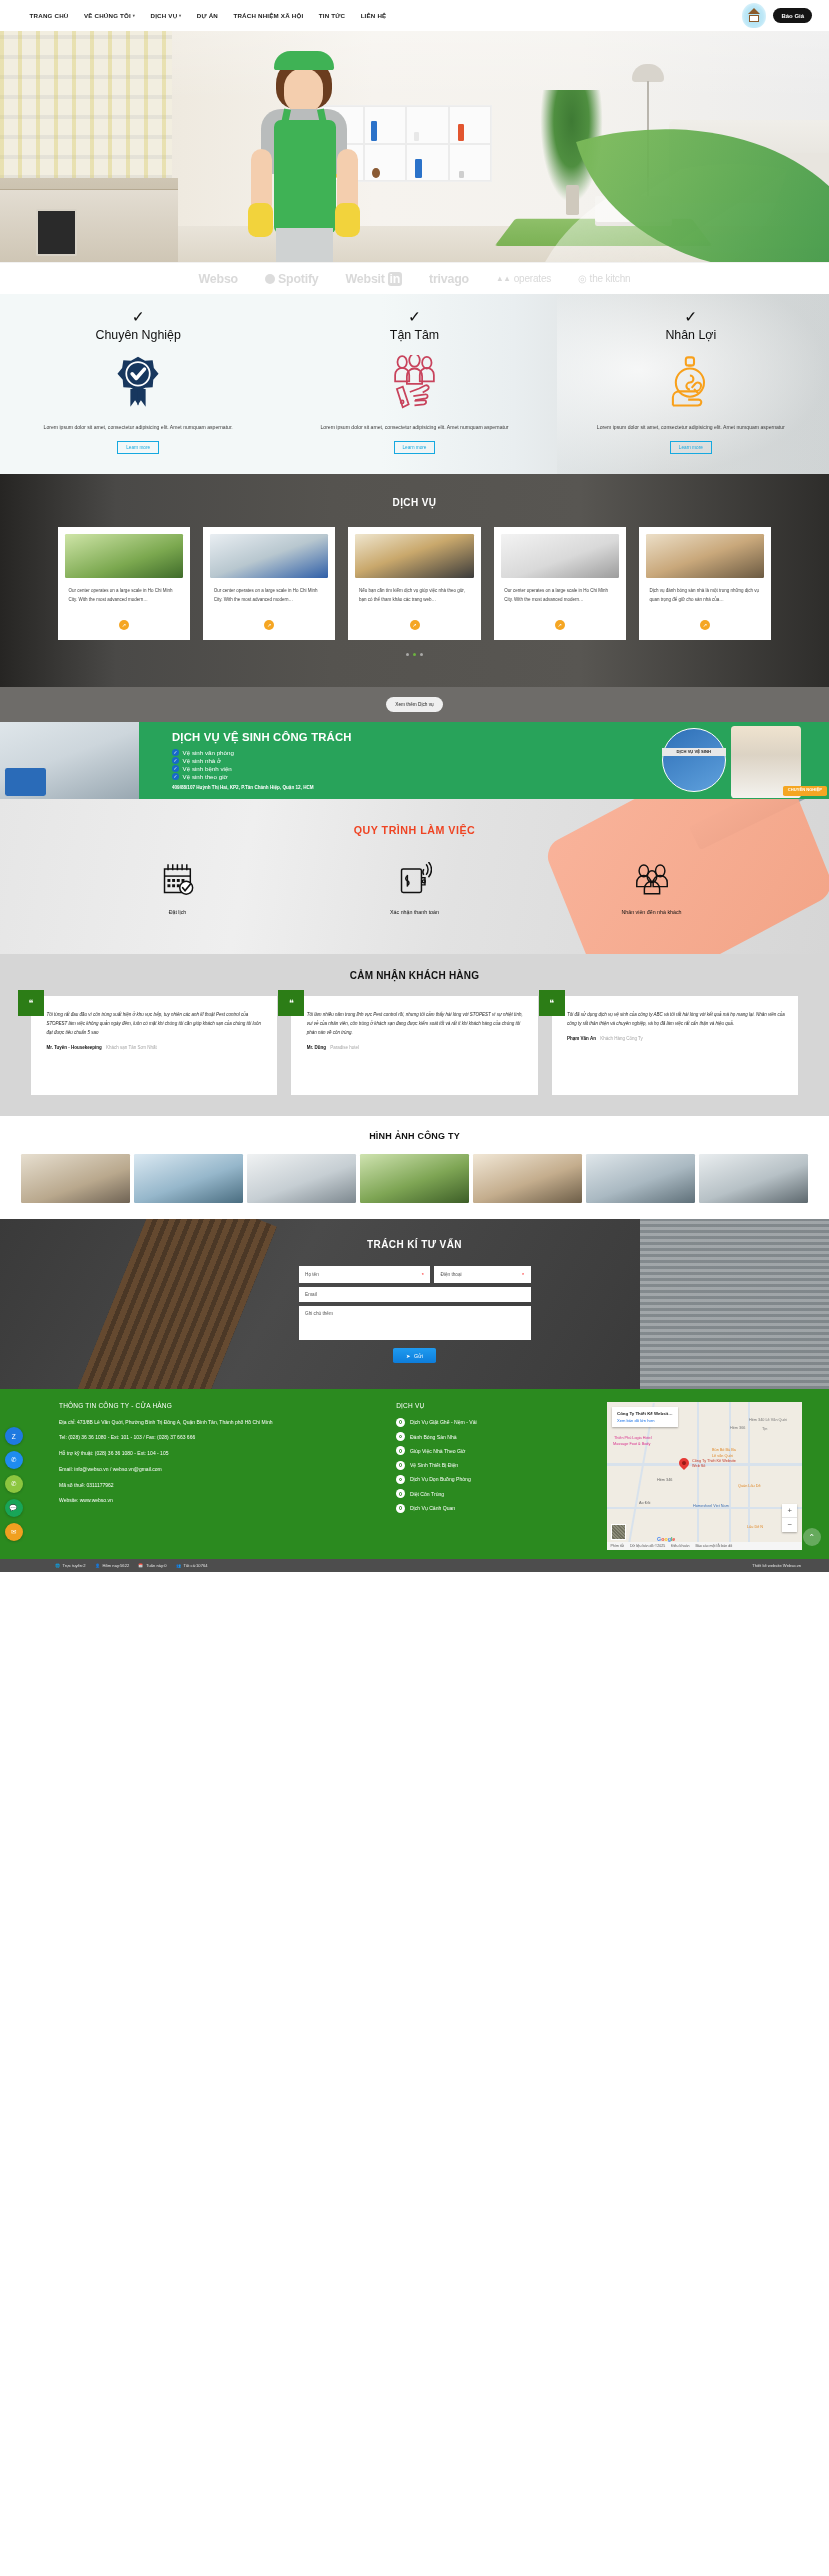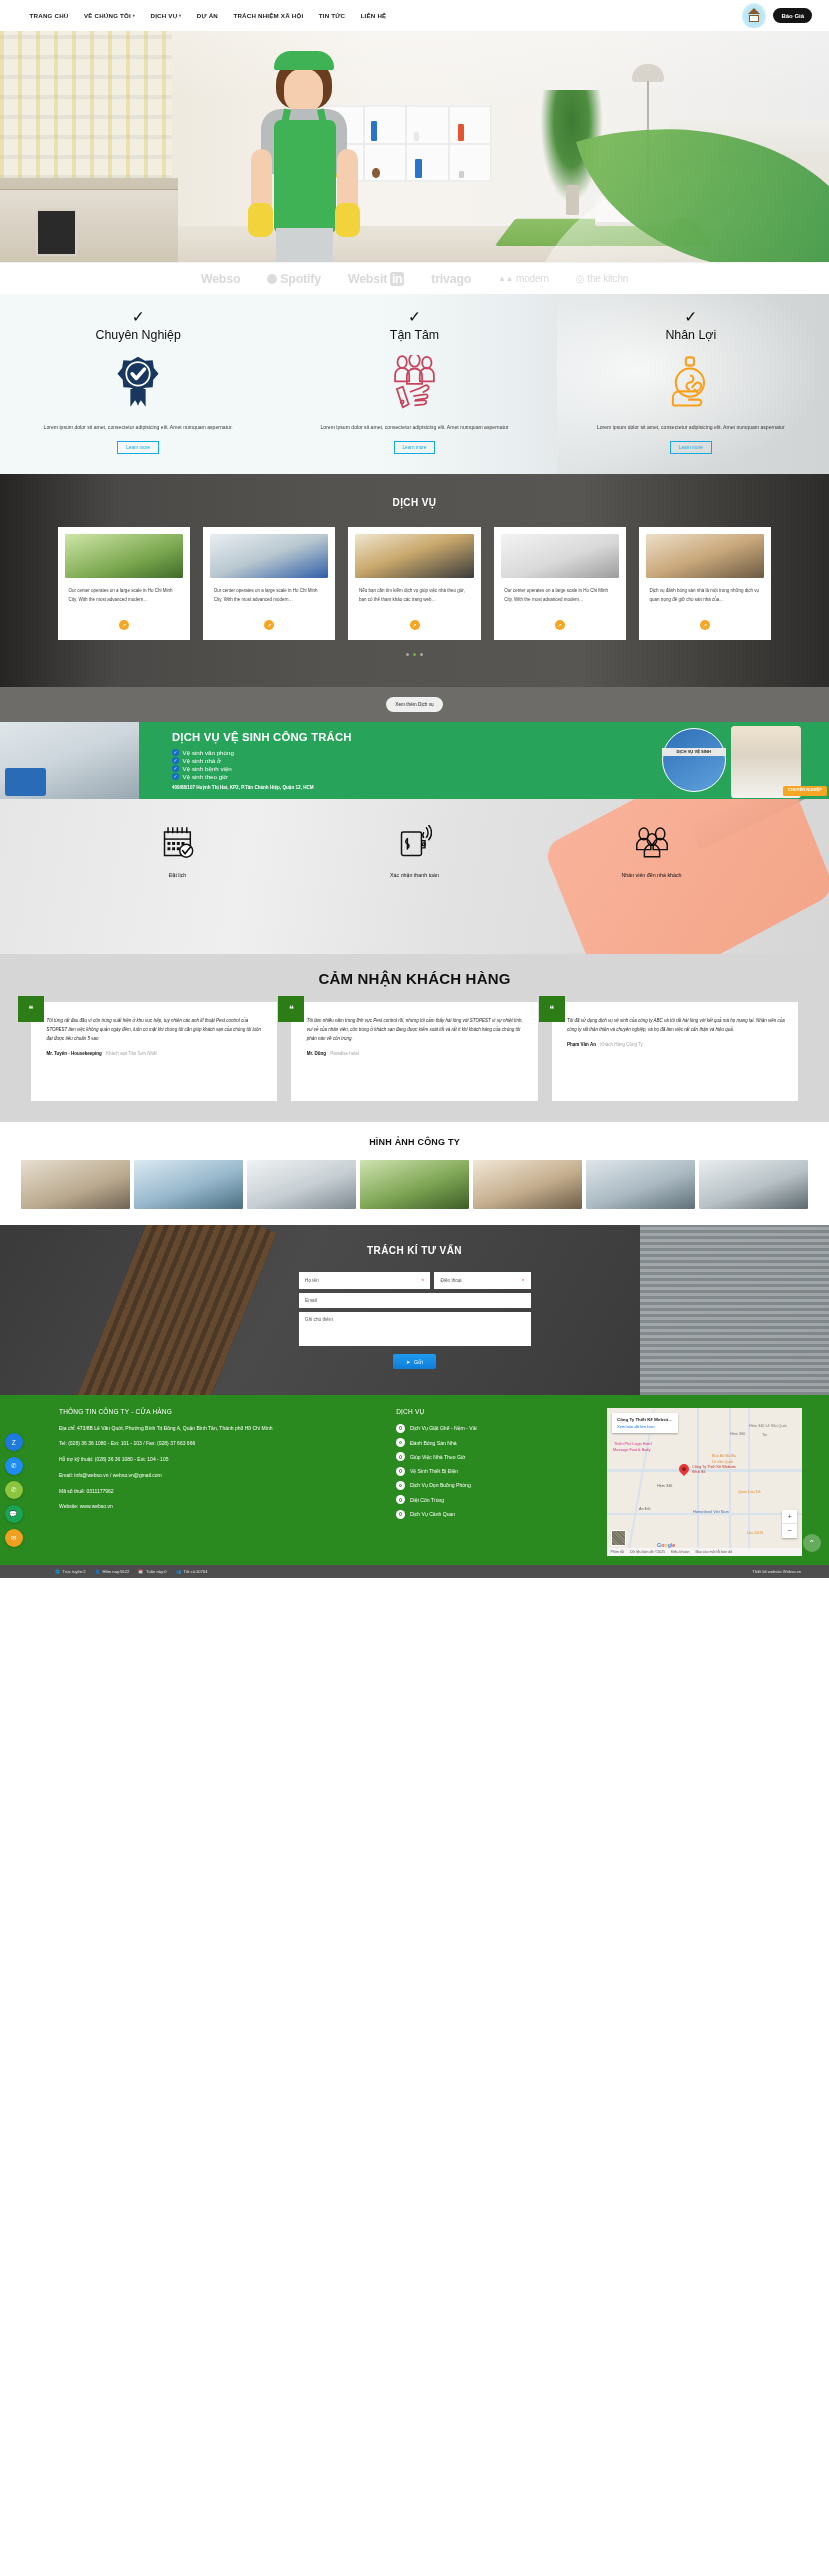--- a/index.html
+++ b/index.html
@@ -304,21 +304,21 @@
   }
   .proc-row{ position:relative; z-index:2; display:flex; padding:24px 59px 0; }
   .proc-col{ flex:1; text-align:center; }
   .proc-icon{ height:38px; display:flex; align-items:center; justify-content:center; }
   .proc-label{ font-size:5.3px; color:#111; margin-top:10.7px; }
 
   
   .testi{
     background:#d6d6d6; padding:15.4px 0 21px;
   }
-  .testi-title{ text-align:center; font-size:15px; font-weight:700; color:#111; margin-bottom:15.4px; letter-spacing:0.2px; }
+  .testi-title{ text-align:center; font-size:10px; font-weight:700; color:#111; margin-bottom:15.4px; letter-spacing:0.2px; }
   .testi-row{ display:flex; gap:14px; padding:0 31px; align-items:flex-start; }
   .testi-card{ flex:1; background:#fff; position:relative; padding:14px 13px 12px 15.4px; min-height:99px; }
   .testi-quote{
     position:absolute; left:-13px; top:-6px; width:26px; height:26px; background:#2c7d16;
     color:#fff; font-size:9px; display:flex; align-items:center; justify-content:center;
     font-family:"Liberation Serif", serif;
   }
   .testi-text{ font-size:4.5px; font-style:italic; color:#1d1d1d; line-height:2.0; }
   .testi-meta{ margin-top:7.7px; font-size:4.5px; }
   .testi-name{ font-weight:700; color:#111; }
@@ -568,21 +568,21 @@
       </div>
       <div class="brand-logo">
         <span>Websit</span>
         <span class="brand-box">in</span>
       </div>
       <div class="brand-logo">
         <span>trivago</span>
       </div>
       <div class="brand-logo small">
         <span class="brand-m">▲▲</span>
-        <span>modern</span>
+        <span>operates</span>
       </div>
       <div class="brand-logo small">
         <span>◎</span>
         <span>the kitchn</span>
       </div>
     </div>
 
   <div class="features">
     <div class="ghost-face"></div>
     <div class="feat-grid" id="features">
@@ -723,20 +723,21 @@
       <div class="gb-circle"></div>
       <div class="gb-circle-label">DỊCH VỤ VỆ SINH</div>
       <div class="gb-person"></div>
       <div class="gb-pro">CHUYÊN NGHIỆP</div>
     </div>
   </div>
 
   <div class="process">
     <div class="squeegee"></div>
     <div class="hand"></div>
+    <div class="process-title">QUY TRÌNH LÀM VIỆC</div>
     <div class="proc-row" id="procrow">
         <div class="proc-col">
     <div class="proc-icon">
             <svg width="34" height="34" viewBox="0 0 58 58">
               <g fill="none" stroke="#111" stroke-width="2.5">
                 <path d="M6 12 h44 v40 h-44 Z"></path>
                 <path d="M6 24 h44"></path>
                 <path d="M12 4 v10 M20 4 v10 M28 4 v10 M36 4 v10 M44 4 v10"></path>
               </g>
               <g fill="#111">

